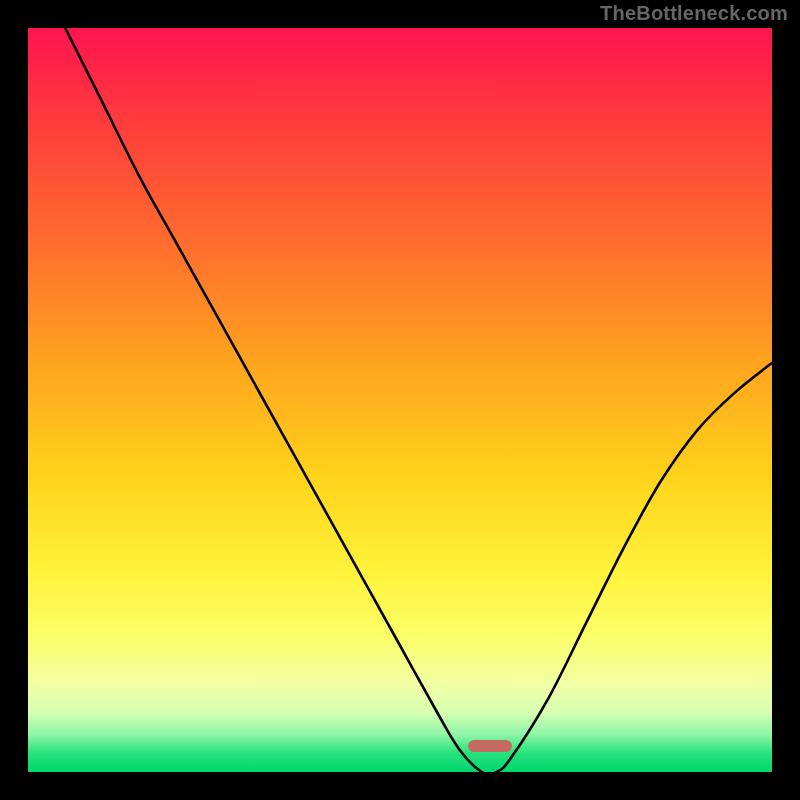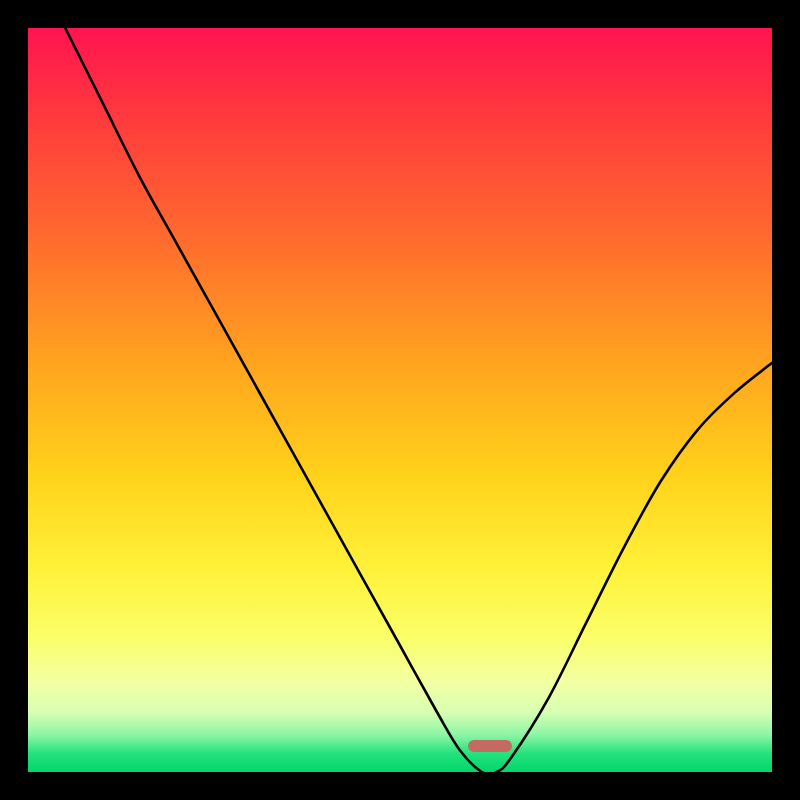--- a/index.html
+++ b/index.html
@@ -68,20 +68,21 @@
     border-radius: 6px;
     background: #c36b62;
     z-index: 4;
   }
 </style>
 </head>
 <body>
 
 <div class="frame">
 
+  <div class="watermark">TheBottleneck.com</div>
 
   <div class="plot">
     <div class="gradient"></div>
 
     <svg class="curve" viewBox="0 0 744 744" preserveAspectRatio="none">
       <path id="curve-path" fill="none" stroke="#000" stroke-width="2.6" stroke-linecap="round" stroke-linejoin="round" d="M 0.0 -74.4 C 6.2 -62.0, 24.8 -24.8, 37.2 0.0 C 49.6 24.8, 62.0 49.6, 74.4 74.4 C 86.8 99.2, 99.2 125.2, 111.6 148.8 C 124.0 172.4, 136.4 193.4, 148.8 215.8 C 161.2 238.1, 173.6 260.4, 186.0 282.7 C 198.4 305.0, 210.8 327.4, 223.2 349.7 C 235.6 372.0, 248.0 394.3, 260.4 416.6 C 272.8 439.0, 285.2 461.3, 297.6 483.6 C 310.0 505.9, 322.4 528.2, 334.8 550.6 C 347.2 572.9, 359.6 595.2, 372.0 617.5 C 384.4 639.8, 399.3 667.1, 409.2 684.5 C 419.1 701.8, 424.1 711.8, 431.5 721.7 C 439.0 731.6, 447.6 740.3, 453.8 744.0 C 460.0 747.7, 463.8 746.5, 468.7 744.0 C 473.7 741.5, 474.9 741.5, 483.6 729.1 C 492.3 716.7, 508.4 691.9, 520.8 669.6 C 533.2 647.3, 545.6 620.0, 558.0 595.2 C 570.4 570.4, 582.8 544.4, 595.2 520.8 C 607.6 497.2, 620.0 473.7, 632.4 453.8 C 644.8 434.0, 657.2 416.6, 669.6 401.8 C 682.0 386.9, 694.4 375.7, 706.8 364.6 C 719.2 353.4, 737.8 339.8, 744.0 334.8"></path>
     </svg>
 
     <div class="bottom-pill" id="bottom-pill" style="left: 440px; width: 44px; bottom: 20px; background: rgb(195, 107, 98);"></div>
   </div>

